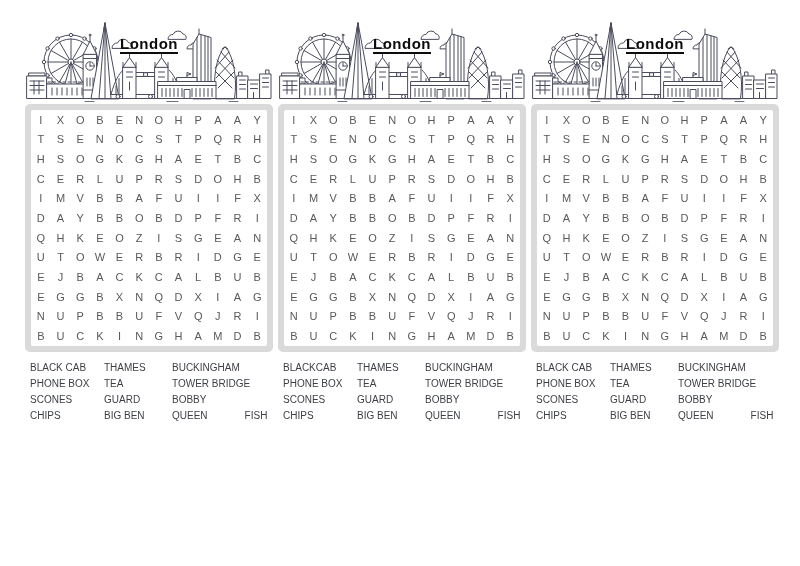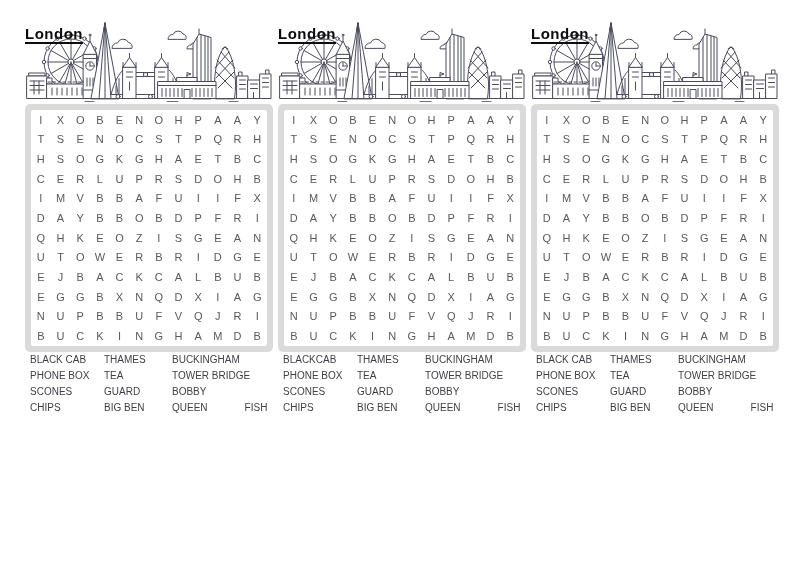--- a/index.html
+++ b/index.html
@@ -6,29 +6,29 @@
     --page-bg:#ffffff; --skyline-stroke:#4a4b5c; --grid-frame:#dadada;
     --grid-letter:#58595b; --word-text:#3c3f45; --title-text:#0c0c0c;
   }
   *{box-sizing:border-box;margin:0;padding:0}
   body{font-family:"Liberation Sans",sans-serif;background:var(--page-bg)}
   .sheet{position:relative;width:800px;height:566px;background:var(--page-bg);overflow:hidden}
   .panel{position:absolute;top:20px;width:248px}
   .panel.p0{left:25px}.panel.p1{left:278px}.panel.p2{left:531px}
   .header{position:relative;width:248px;height:84px}
   .skyline{display:block;width:248px;height:84px}
-  .title{position:absolute;left:0;right:0;top:5px;text-align:left;
+  .title{position:absolute;left:0;right:0;top:15px;text-align:center;
     font-size:15px;font-weight:bold;color:var(--title-text);letter-spacing:.5px;
     text-decoration:underline;text-decoration-thickness:2px;text-underline-offset:3px}
   .grid-frame{width:248px;height:248px;background:var(--grid-frame);border-radius:5px;padding:6px}
   .grid-cells{width:236px;height:236px;background:#fff;border-radius:2px;
     display:grid;grid-template-columns:repeat(12,1fr);grid-template-rows:repeat(12,1fr)}
   .cell{display:flex;align-items:center;justify-content:center;
     font-size:11px;color:var(--grid-letter)}
-  .word-list{padding-left:5px;width:243px}
+  .word-list{margin-top:8px;padding-left:5px;width:243px}
   .word-row{display:grid;grid-template-columns:74px 68px 72px 1fr;line-height:16px}
   .word{font-size:10px;color:var(--word-text);white-space:nowrap}
   .word:nth-child(4){text-align:center}
   .defs{position:absolute;width:0;height:0;overflow:hidden}
 </style>
 </head>
 <body>
 
 <svg class="defs" aria-hidden="true">
   <symbol id="skyline-art" viewBox="0 0 248 84">

